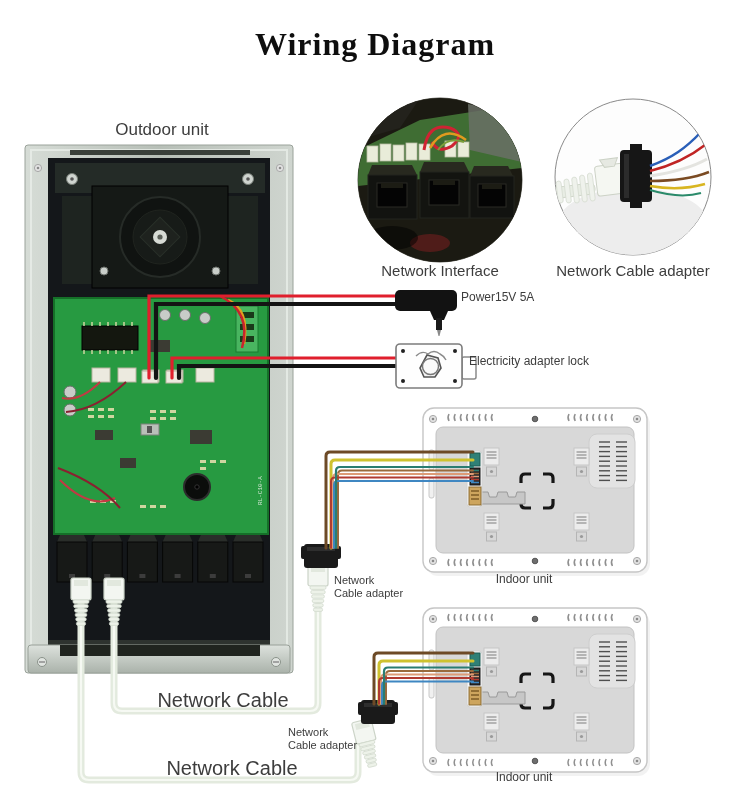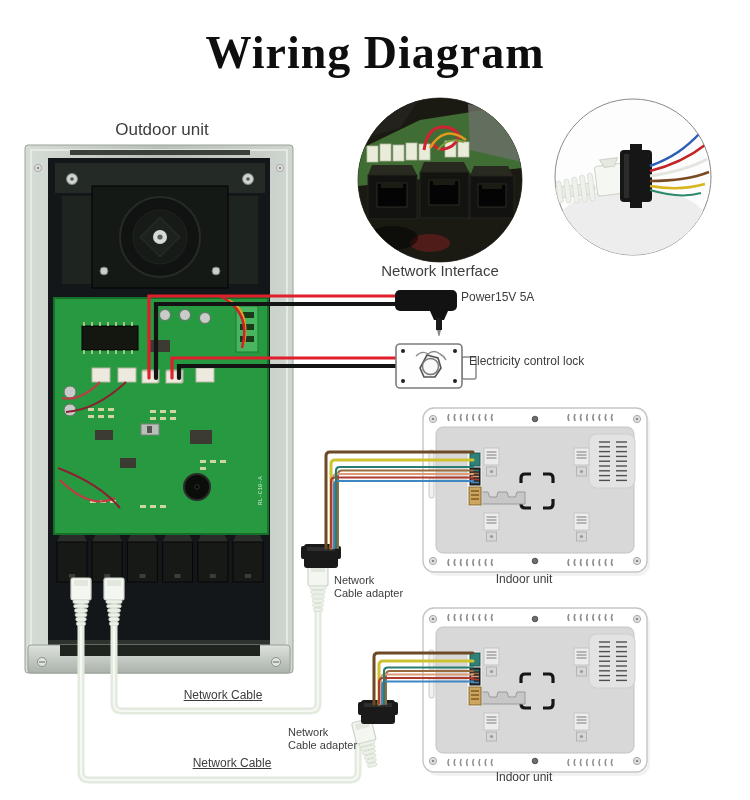--- a/index.html
+++ b/index.html
@@ -2,25 +2,25 @@
 <html><head>
 <meta charset="utf-8">
 <style>
   html,body{margin:0;padding:0;background:#fff;}
   .stage{position:relative;width:750px;height:800px;background:#ffffff;overflow:hidden;
          font-family:"Liberation Sans",sans-serif;}
   .stage svg{position:absolute;left:0;top:0;}
   .label{position:absolute;color:#3d3d3d;line-height:1.15;}
   .ctr{text-align:center;}
   .title{position:absolute;top:26px;left:0;width:750px;text-align:center;
-         font-family:"Liberation Serif",serif;font-weight:bold;font-size:46px;
+         font-family:"Liberation Serif",serif;font-weight:bold;font-size:32px;
          color:#0e0e0e;letter-spacing:1px;}
   .lab17{font-size:17px;}
   .lab19{font-size:12px;}
-  .lab16{font-size:12px;text-decoration:underline;}
+  .lab16{font-size:20px;}
   .lab15{font-size:15px;}
   .lab12{font-size:11px;}
 </style>
 </head>
 <body>
 
 <div class="stage">
 
 <svg width="750" height="800" viewBox="0 0 750 800">
   <defs>
@@ -423,24 +423,25 @@
     <path d="M374,704 V657 Q374,653 378,653 H473" stroke-width="3" stroke="#6d4a26"></path>
   </g>
 </svg>
 
 <div class="title">Wiring Diagram</div>
 
 <div class="label lab17 ctr" style="left:92px;top:120px;width:140px;">Outdoor unit</div>
 
 <div class="label lab15 ctr" style="left:360px;top:262px;width:160px;">Network Interface</div>
 
+<div class="label lab15 ctr" style="left:543px;top:262px;width:180px;">Network Cable adapter</div>
 
 <div class="label lab19" style="left:461px;top:291px;">Power15V 5A</div>
 
-<div class="label lab19" style="left:469px;top:355px;">Electricity control lock</div>
+<div class="label lab19" style="left:469px;top:355px;">Electricity adapter lock</div>
 
 <div class="label lab16 ctr" style="left:153px;top:689px;width:140px;">Network Cable</div>
 
 <div class="label lab12" style="left:334px;top:574px;">
   <div>Network</div>
   <div>Cable adapter</div>
 </div>
 
 <div class="label lab19 ctr" style="left:444px;top:573px;width:160px;">Indoor unit</div>
 

